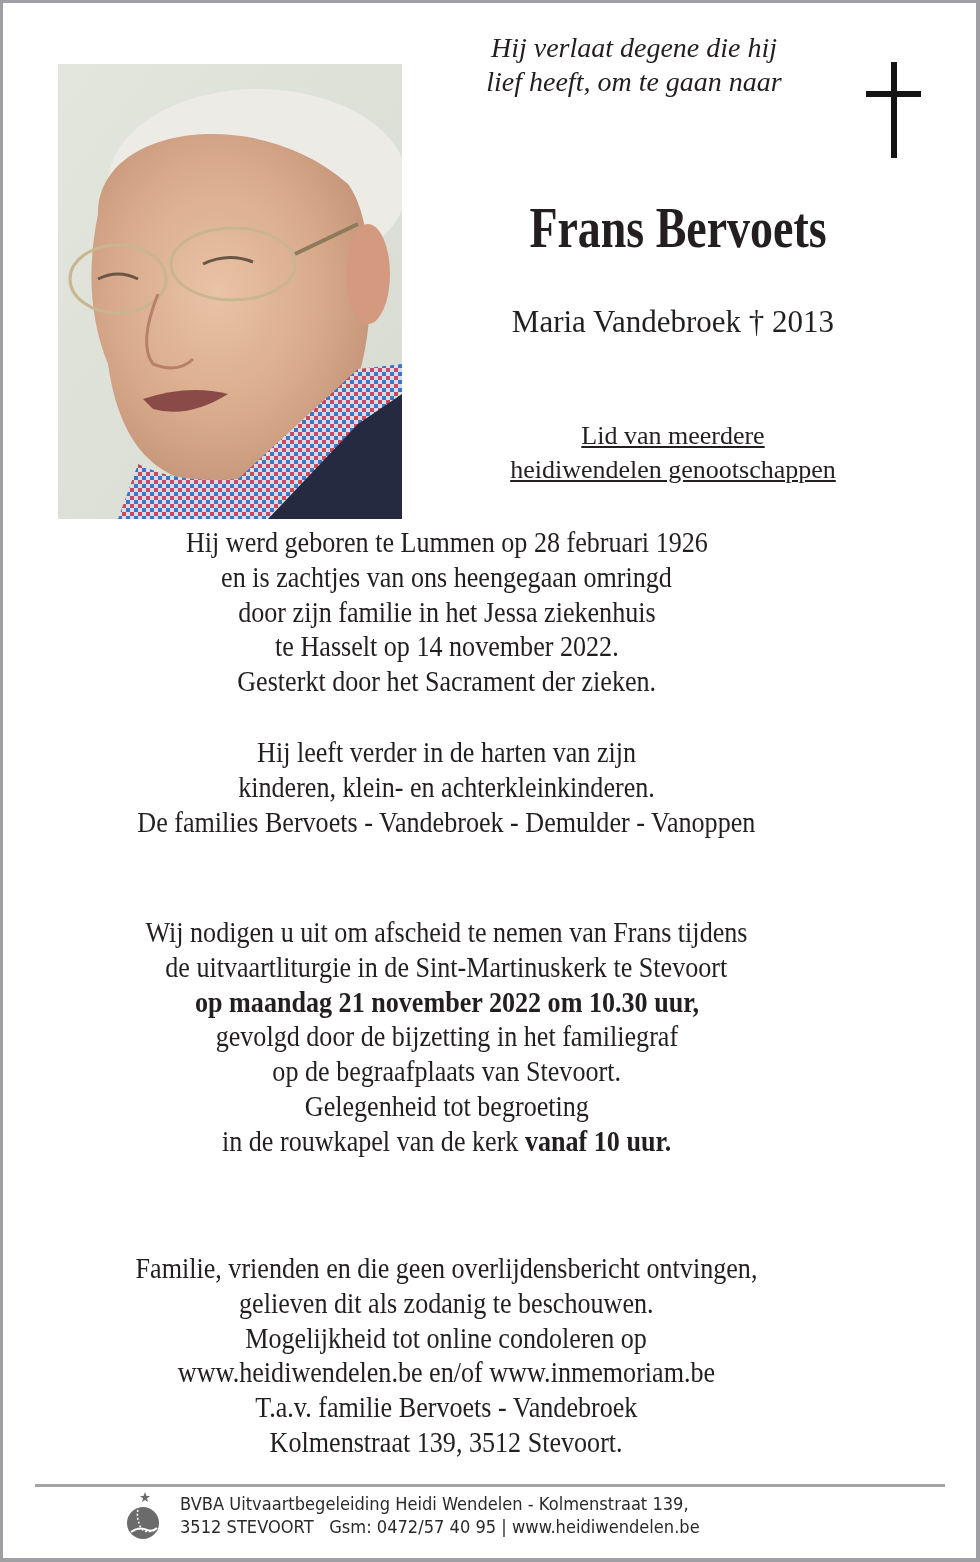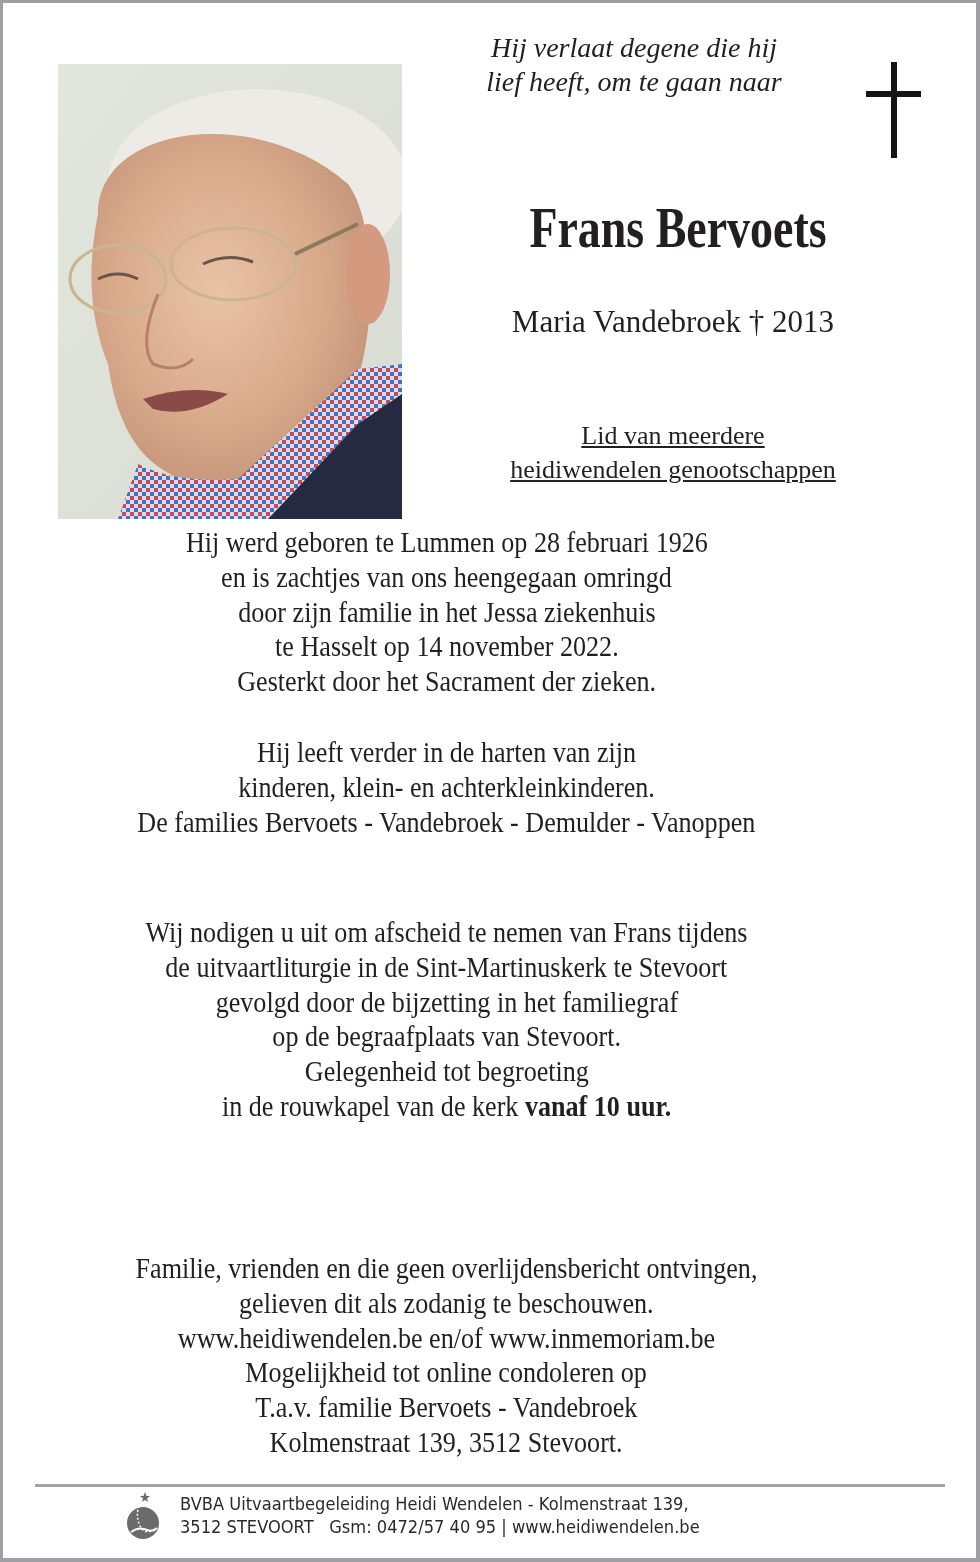--- a/index.html
+++ b/index.html
@@ -151,31 +151,32 @@
 
   <div class="block" style="top:732px;">
     <div><span class="cond">Hij leeft verder in de harten van zijn</span></div>
     <div><span class="cond">kinderen, klein- en achterkleinkinderen.</span></div>
     <div><span class="cond">De families Bervoets - Vandebroek - Demulder - Vanoppen</span></div>
   </div>
 
   <div class="block" style="top:912px;">
     <div><span class="cond">Wij nodigen u uit om afscheid te nemen van Frans tijdens</span></div>
     <div><span class="cond">de uitvaartliturgie in de Sint-Martinuskerk te Stevoort</span></div>
+    <div><span class="cond b">op maandag 21 november 2022 om 10.30 uur,</span></div>
     <div><span class="cond">gevolgd door de bijzetting in het familiegraf</span></div>
     <div><span class="cond">op de begraafplaats van Stevoort.</span></div>
     <div><span class="cond">Gelegenheid tot begroeting</span></div>
     <div><span class="cond"><span style="white-space:pre;">in de rouwkapel van de kerk </span><span class="b">vanaf 10 uur.</span></span></div>
   </div>
 
   <div class="block" style="top:1248px;">
     <div><span class="cond">Familie, vrienden en die geen overlijdensbericht ontvingen,</span></div>
     <div><span class="cond">gelieven dit als zodanig te beschouwen.</span></div>
+    <div><span class="cond">Mogelijkheid tot online condoleren op</span></div>
     <div><span class="cond">www.heidiwendelen.be en/of www.inmemoriam.be</span></div>
-    <div><span class="cond">Mogelijkheid tot online condoleren op</span></div>
     <div><span class="cond">T.a.v. familie Bervoets - Vandebroek</span></div>
     <div><span class="cond">Kolmenstraat 139, 3512 Stevoort.</span></div>
   </div>
 
   <div class="footer-line-top"></div>
   <div class="footer-logo">
     <svg width="36" height="52" viewBox="0 0 36 52">
       <path d="M20 2 L21.5 6 L25 6 L22 8.5 L23 12 L20 10 L17 12 L18 8.5 L15 6 L18.5 6 Z" fill="#6b6b6b"></path>
       <circle cx="18" cy="33" r="16" fill="#6b6b6b"></circle>
       <path d="M14 16 Q10 26 16 38 Q20 44 30 40" stroke="#ffffff" stroke-width="1.5" fill="none" stroke-dasharray="2 2"></path>

